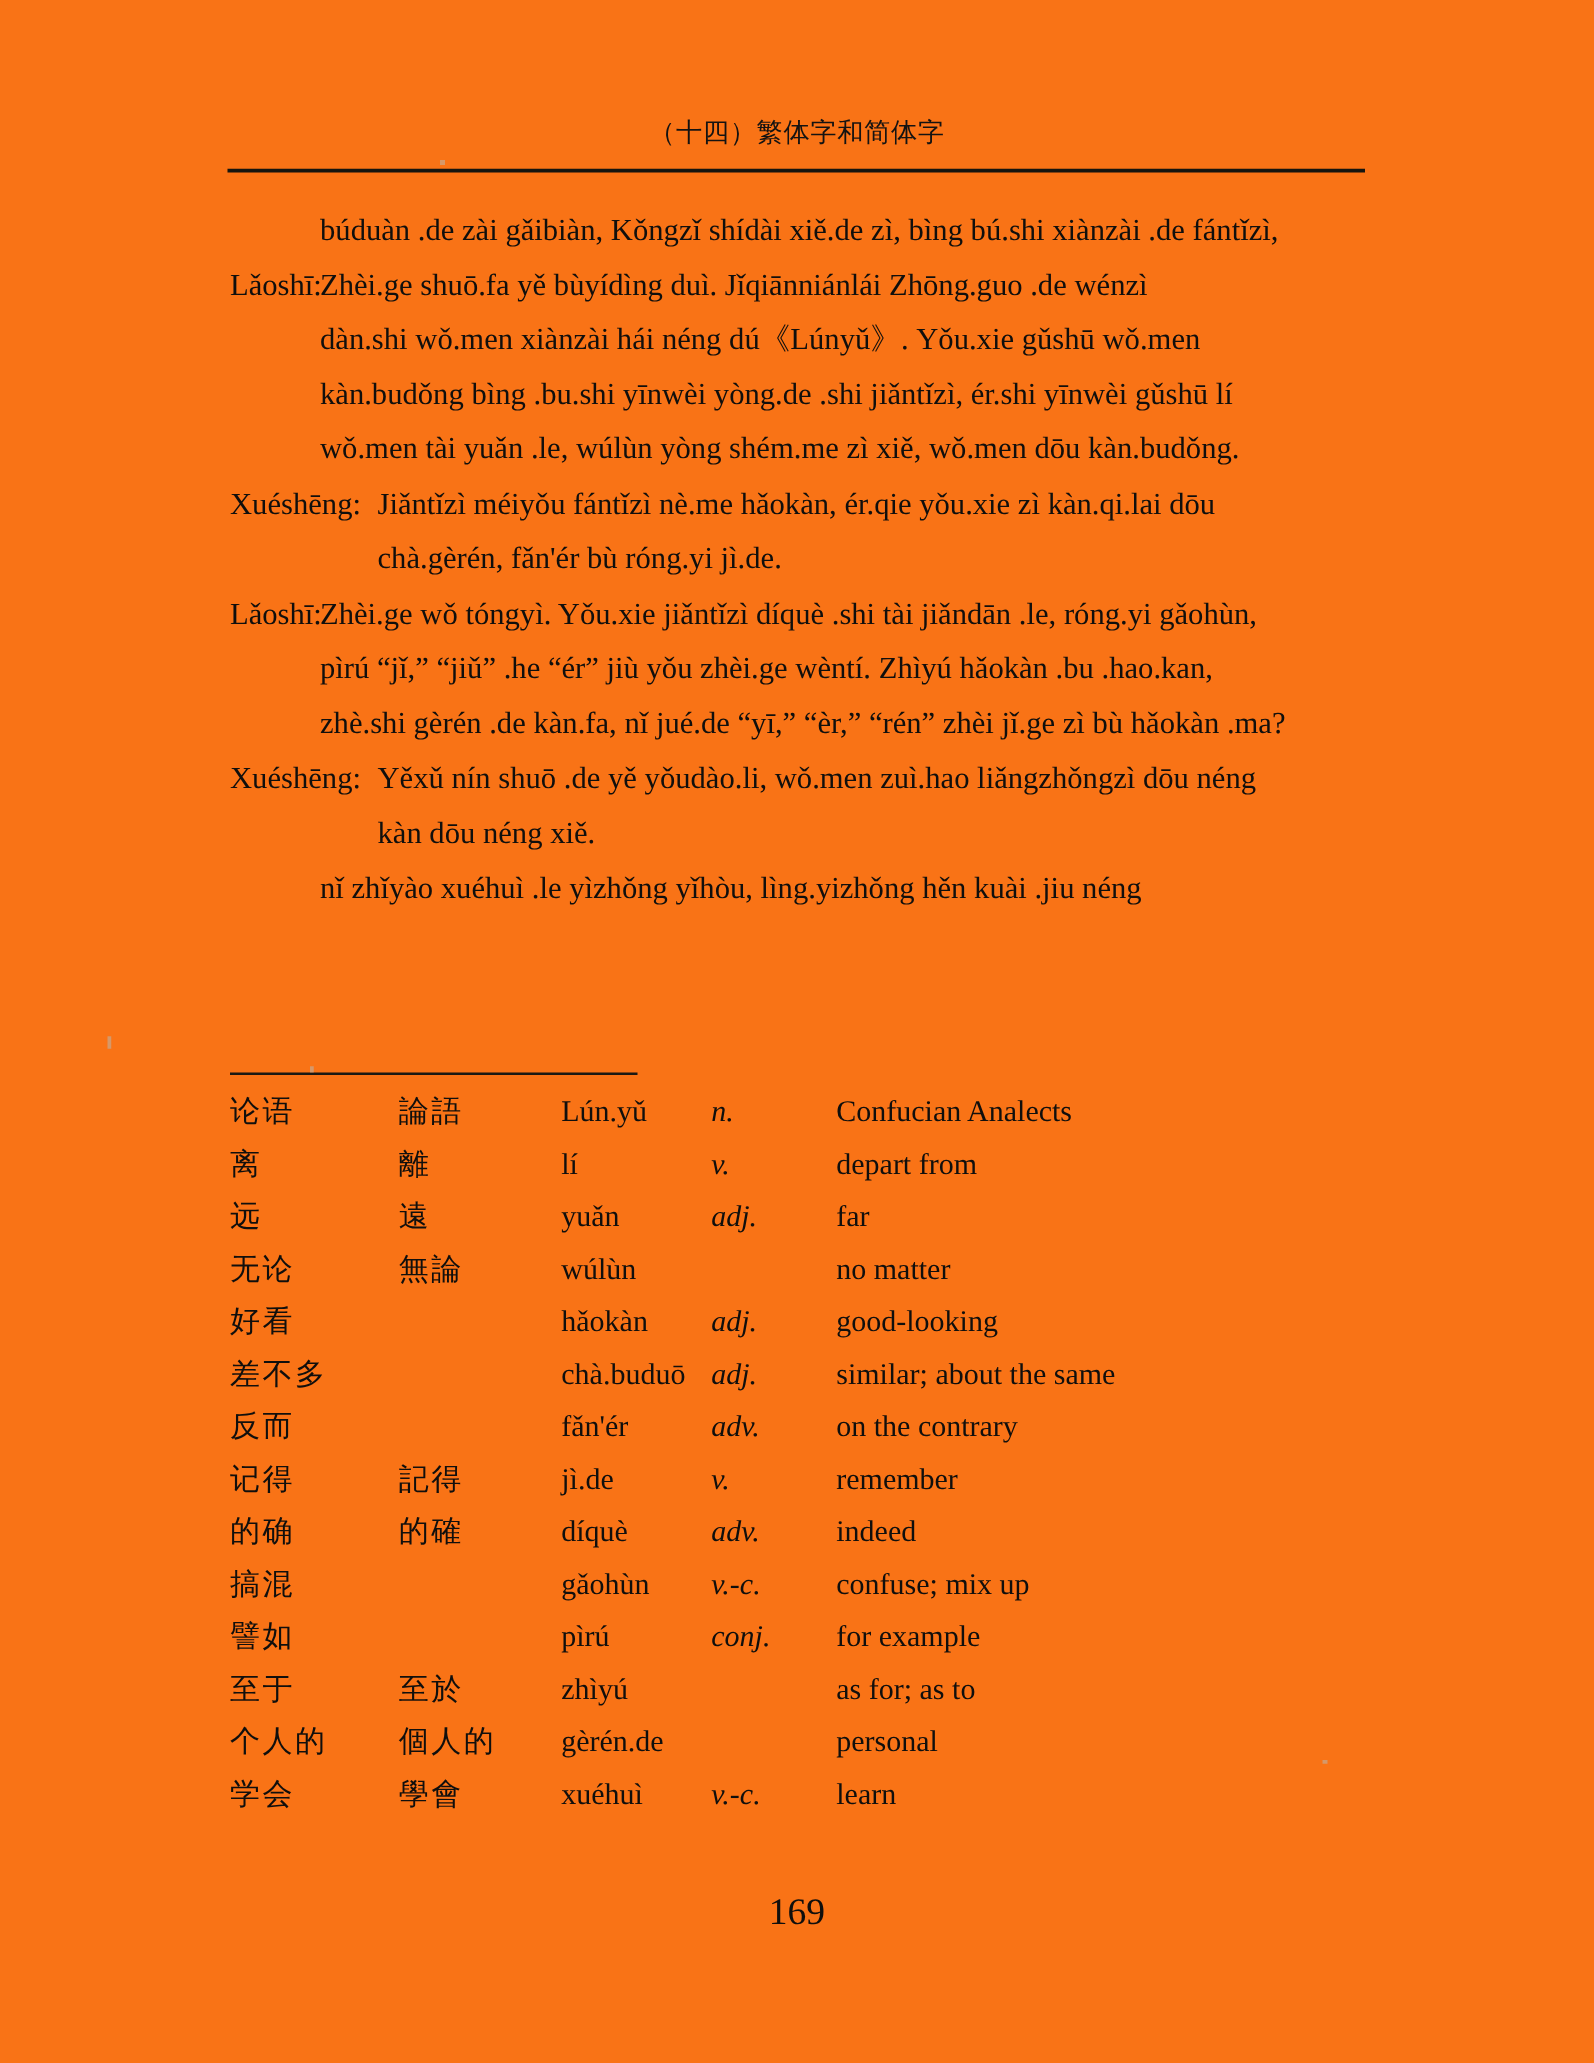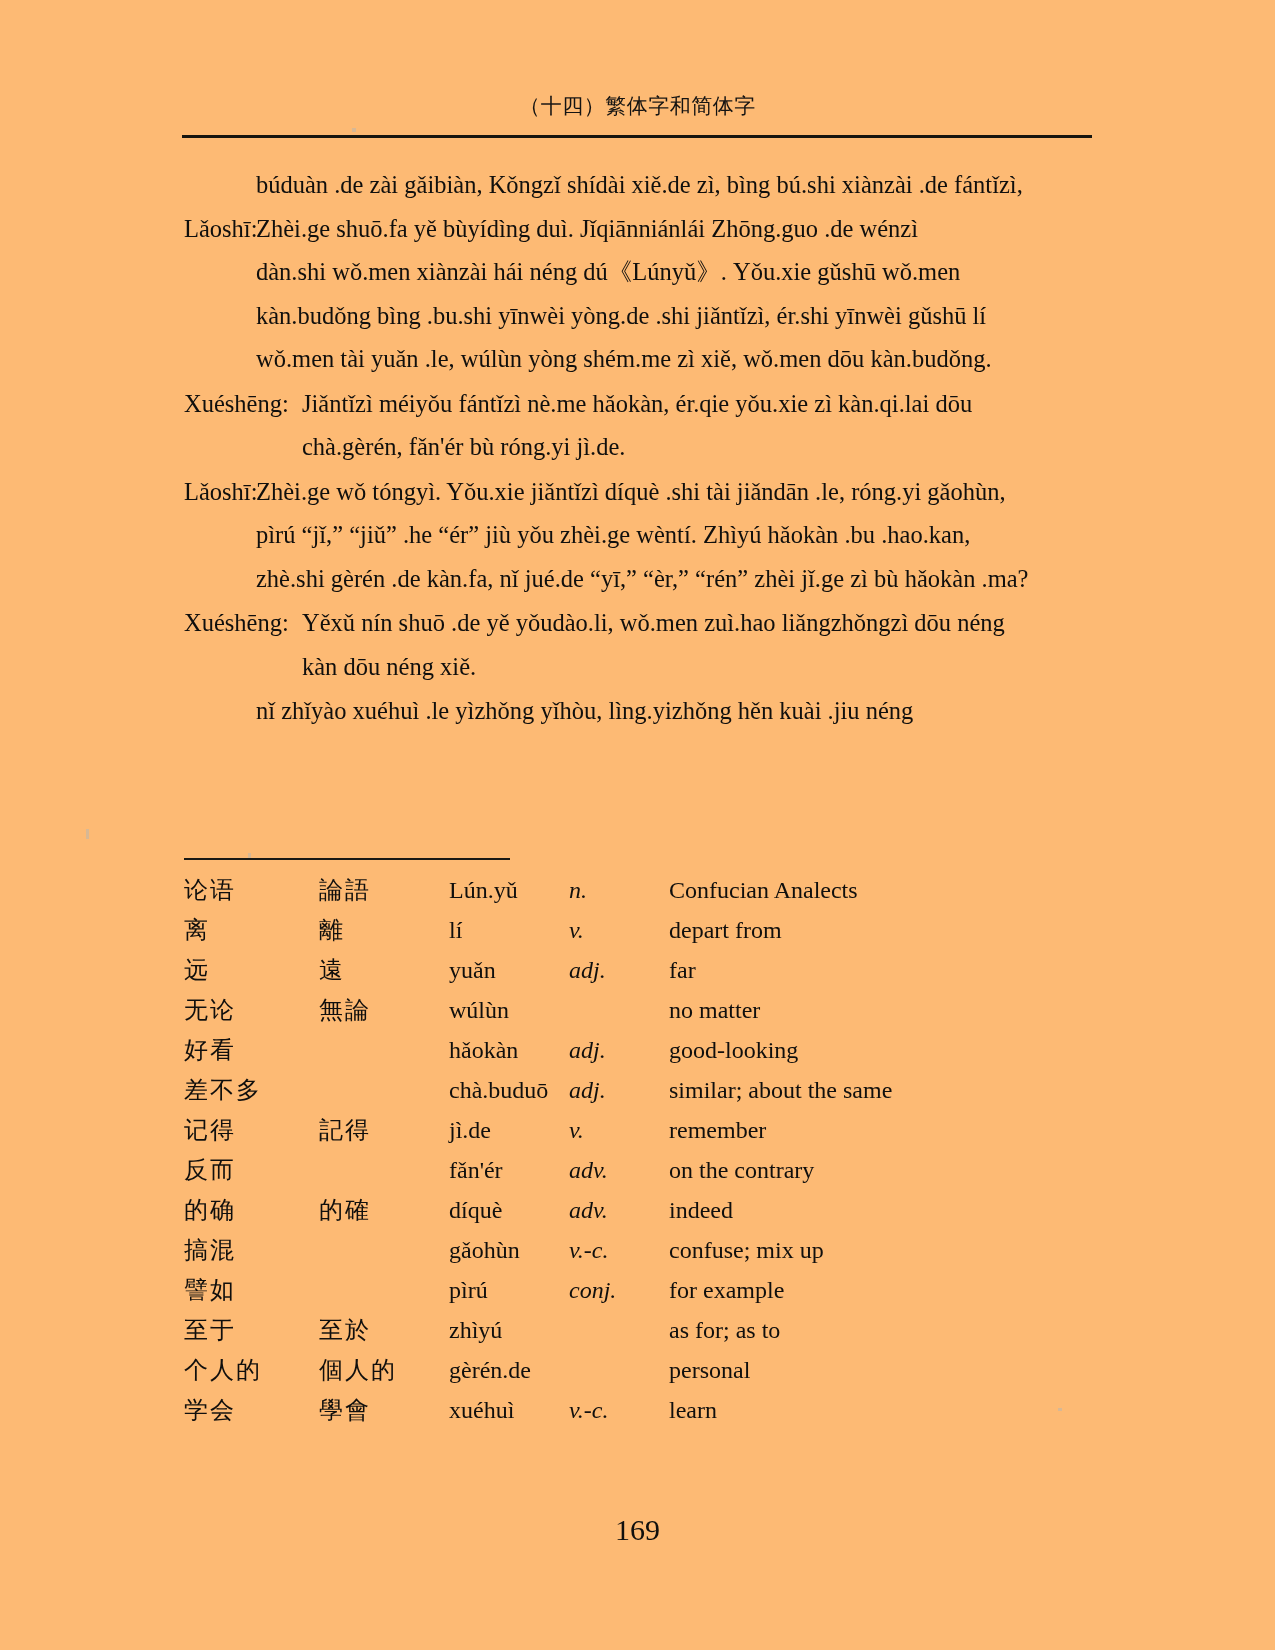--- a/index.html
+++ b/index.html
@@ -12,21 +12,21 @@
     height: 1650px;
     position: relative;
     font-family: "Liberation Serif", "DejaVu Serif", serif;
     color: #100f0d;
     overflow: hidden;
   }
 
   .page {
     position: absolute;
     inset: 0;
-    background: #fdba74;
+    background: #f97316;
   }
 
   
   .runhead {
     position: absolute;
     top: 92px;
     left: 0;
     width: 100%;
     text-align: center;
     font-size: 21px;
@@ -92,21 +92,21 @@
     width: 900px;
   }
   table.vocab-table td {
     padding: 0;
     vertical-align: baseline;
     font-size: 24px;
     line-height: 40px;
     white-space: nowrap;
   }
   td.c-simp, td.c-trad {
-    font-family: Liberation Serif, serif;
+    font-family: Liberation Mono, monospace;
     font-size: 25px;
     letter-spacing: 2px;
   }
   td.c-simp { width: 135px; }
   td.c-trad { width: 130px; }
   td.c-pinyin {
     width: 120px;
     font-family: "Liberation Serif", "DejaVu Serif", serif;
   }
   td.c-pos {
@@ -209,34 +209,34 @@
             <td class="c-def">good-looking</td>
           </tr>
           <tr>
             <td class="c-simp">差不多</td>
             <td class="c-trad"></td>
             <td class="c-pinyin">chà.buduō</td>
             <td class="c-pos">adj.</td>
             <td class="c-def">similar; about the same</td>
           </tr>
           <tr>
+            <td class="c-simp">反而</td>
+            <td class="c-trad"></td>
+            <td class="c-pinyin">fǎn'ér</td>
+            <td class="c-pos">adv.</td>
+            <td class="c-def">on the contrary</td>
+          </tr>
+          <tr>
             <td class="c-simp">记得</td>
             <td class="c-trad">記得</td>
             <td class="c-pinyin">jì.de</td>
             <td class="c-pos">v.</td>
             <td class="c-def">remember</td>
           </tr>
           <tr>
-            <td class="c-simp">反而</td>
-            <td class="c-trad"></td>
-            <td class="c-pinyin">fǎn'ér</td>
-            <td class="c-pos">adv.</td>
-            <td class="c-def">on the contrary</td>
-          </tr>
-          <tr>
             <td class="c-simp">的确</td>
             <td class="c-trad">的確</td>
             <td class="c-pinyin">díquè</td>
             <td class="c-pos">adv.</td>
             <td class="c-def">indeed</td>
           </tr>
           <tr>
             <td class="c-simp">搞混</td>
             <td class="c-trad"></td>
             <td class="c-pinyin">gǎohùn</td>

